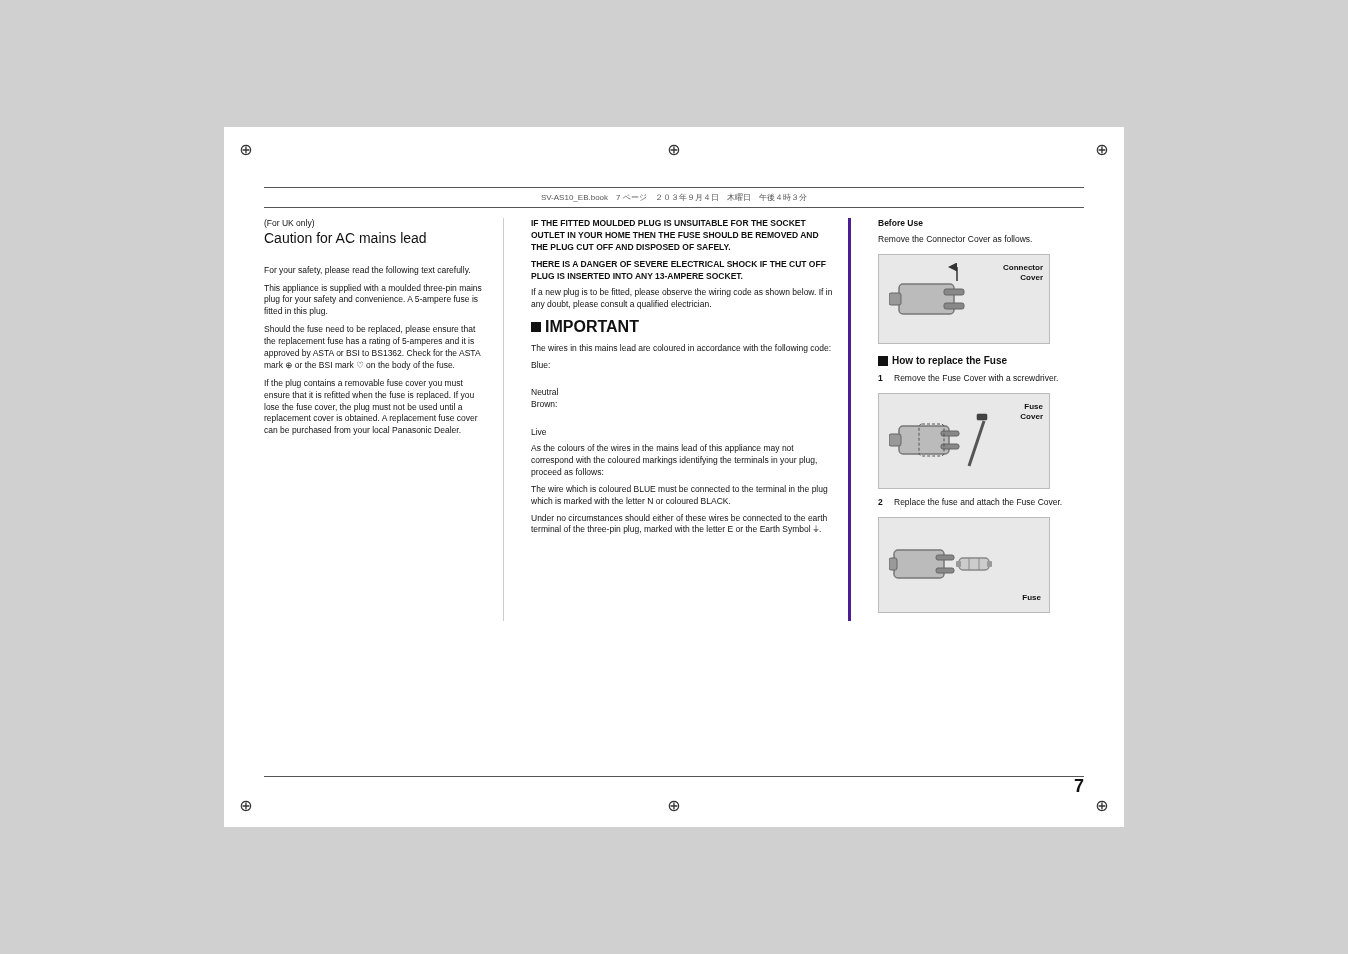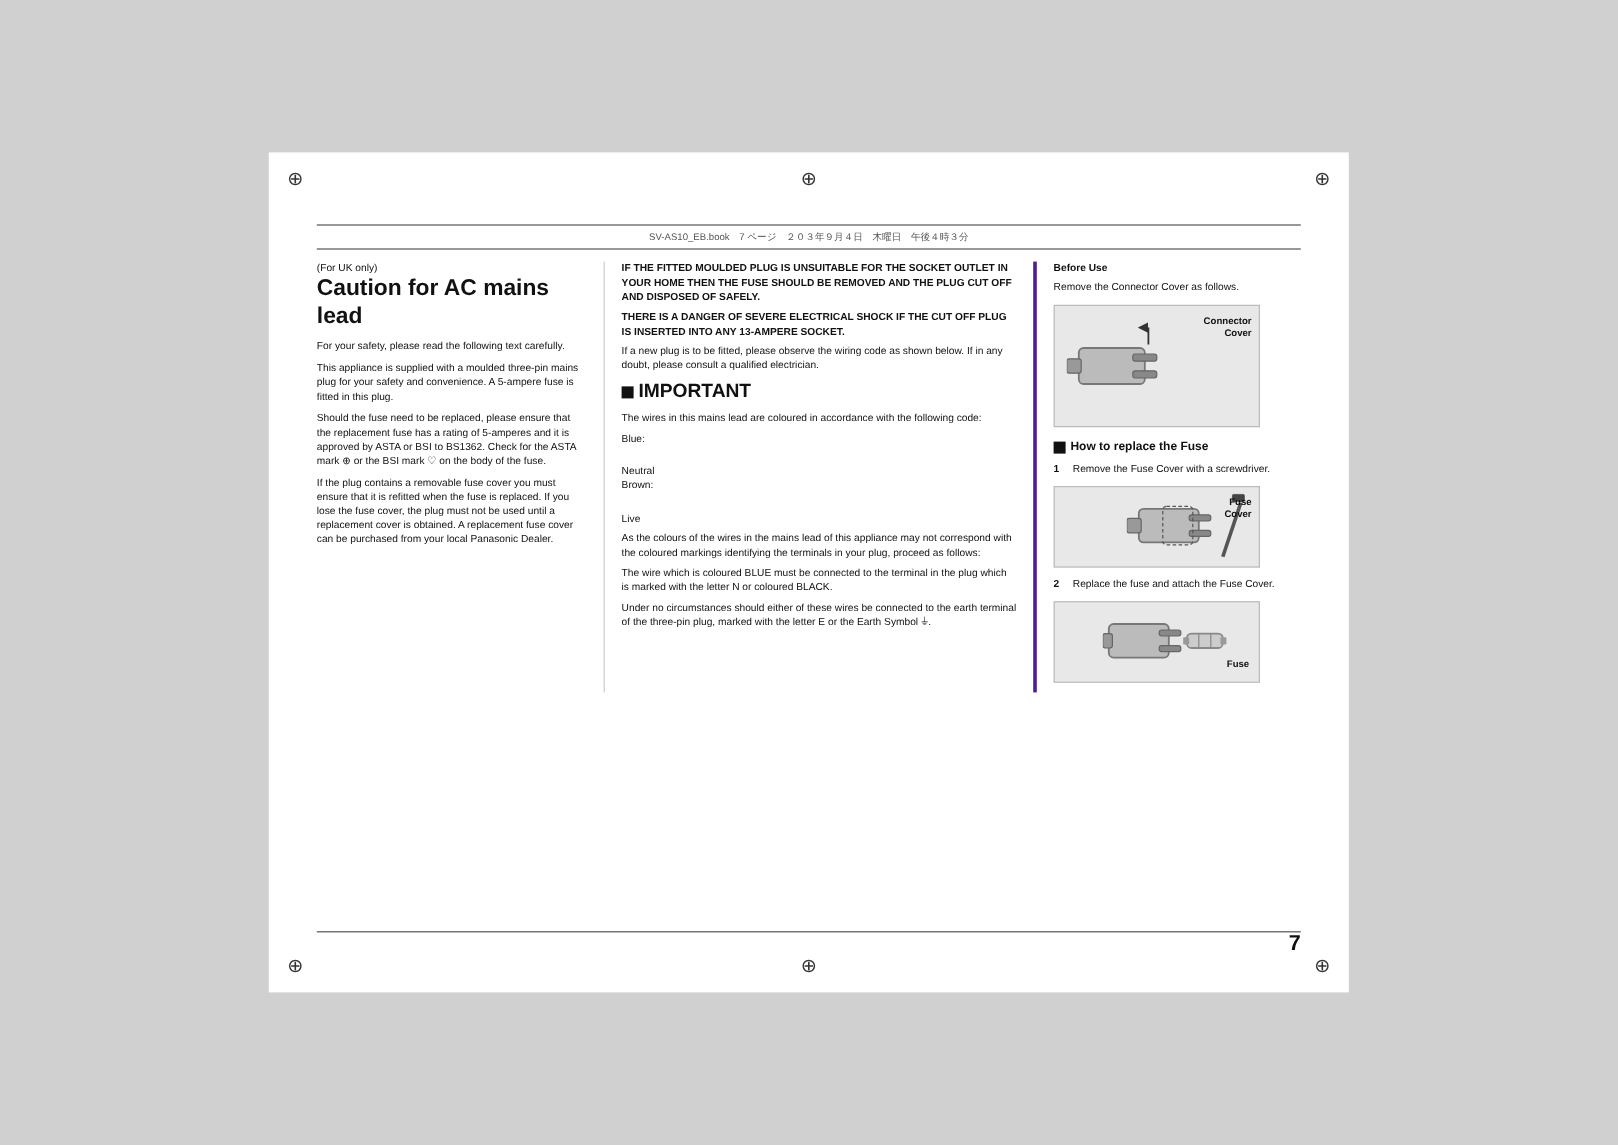--- a/index.html
+++ b/index.html
@@ -43,39 +43,39 @@
       font-size: 8px;
       color: #555;
       text-align: center;
       margin-bottom: 8px;
       border-bottom: 1px solid #555;
       padding-bottom: 4px;
     }
 
     .content-area {
       display: flex;
-      gap: 0px;
+      gap: 13px;
       margin-top: 10px;
     }
 
     
     .col-left {
       width: 240px;
       flex-shrink: 0;
       padding-right: 16px;
       border-right: 1px solid #ccc;
       font-size: 8.5px;
       line-height: 1.4;
       color: #111;
     }
     .col-left .main-heading {
-      font-size: 19px;
-      font-weight: bold;
+      font-size: 14px;
+      font-weight: normal;
       line-height: 1.2;
-      margin-bottom: 8px;
+      margin-bottom: 18px;
     }
     .col-left p {
       margin-bottom: 6px;
       font-size: 8.5px;
     }
 
     
     .col-mid {
       flex: 1;
       padding: 0 14px;
@@ -125,33 +125,32 @@
       font-size: 10px;
       font-weight: bold;
       display: flex; align-items: center; gap: 4px;
       margin: 10px 0 5px 0;
       text-align: right;
     }
 
     
     .img-box {
       width: 172px;
-      height: 102px;
+      height: 90px;
       background: #e8e8e8;
       border: 1px solid #bbb;
       margin: 8px 0;
       position: relative;
       display: flex;
       align-items: center;
       justify-content: flex-start;
       overflow: hidden;
     }
     .img-box.small {
-      height: 68px;
-      justify-content: flex-end;
+      height: 96px;
     }
     .img-label {
       position: absolute;
       right: 6px;
       top: 8px;
       font-size: 8px;
       font-weight: bold;
       text-align: right;
       line-height: 1.3;
       background: rgba(232,232,232,0.0);

